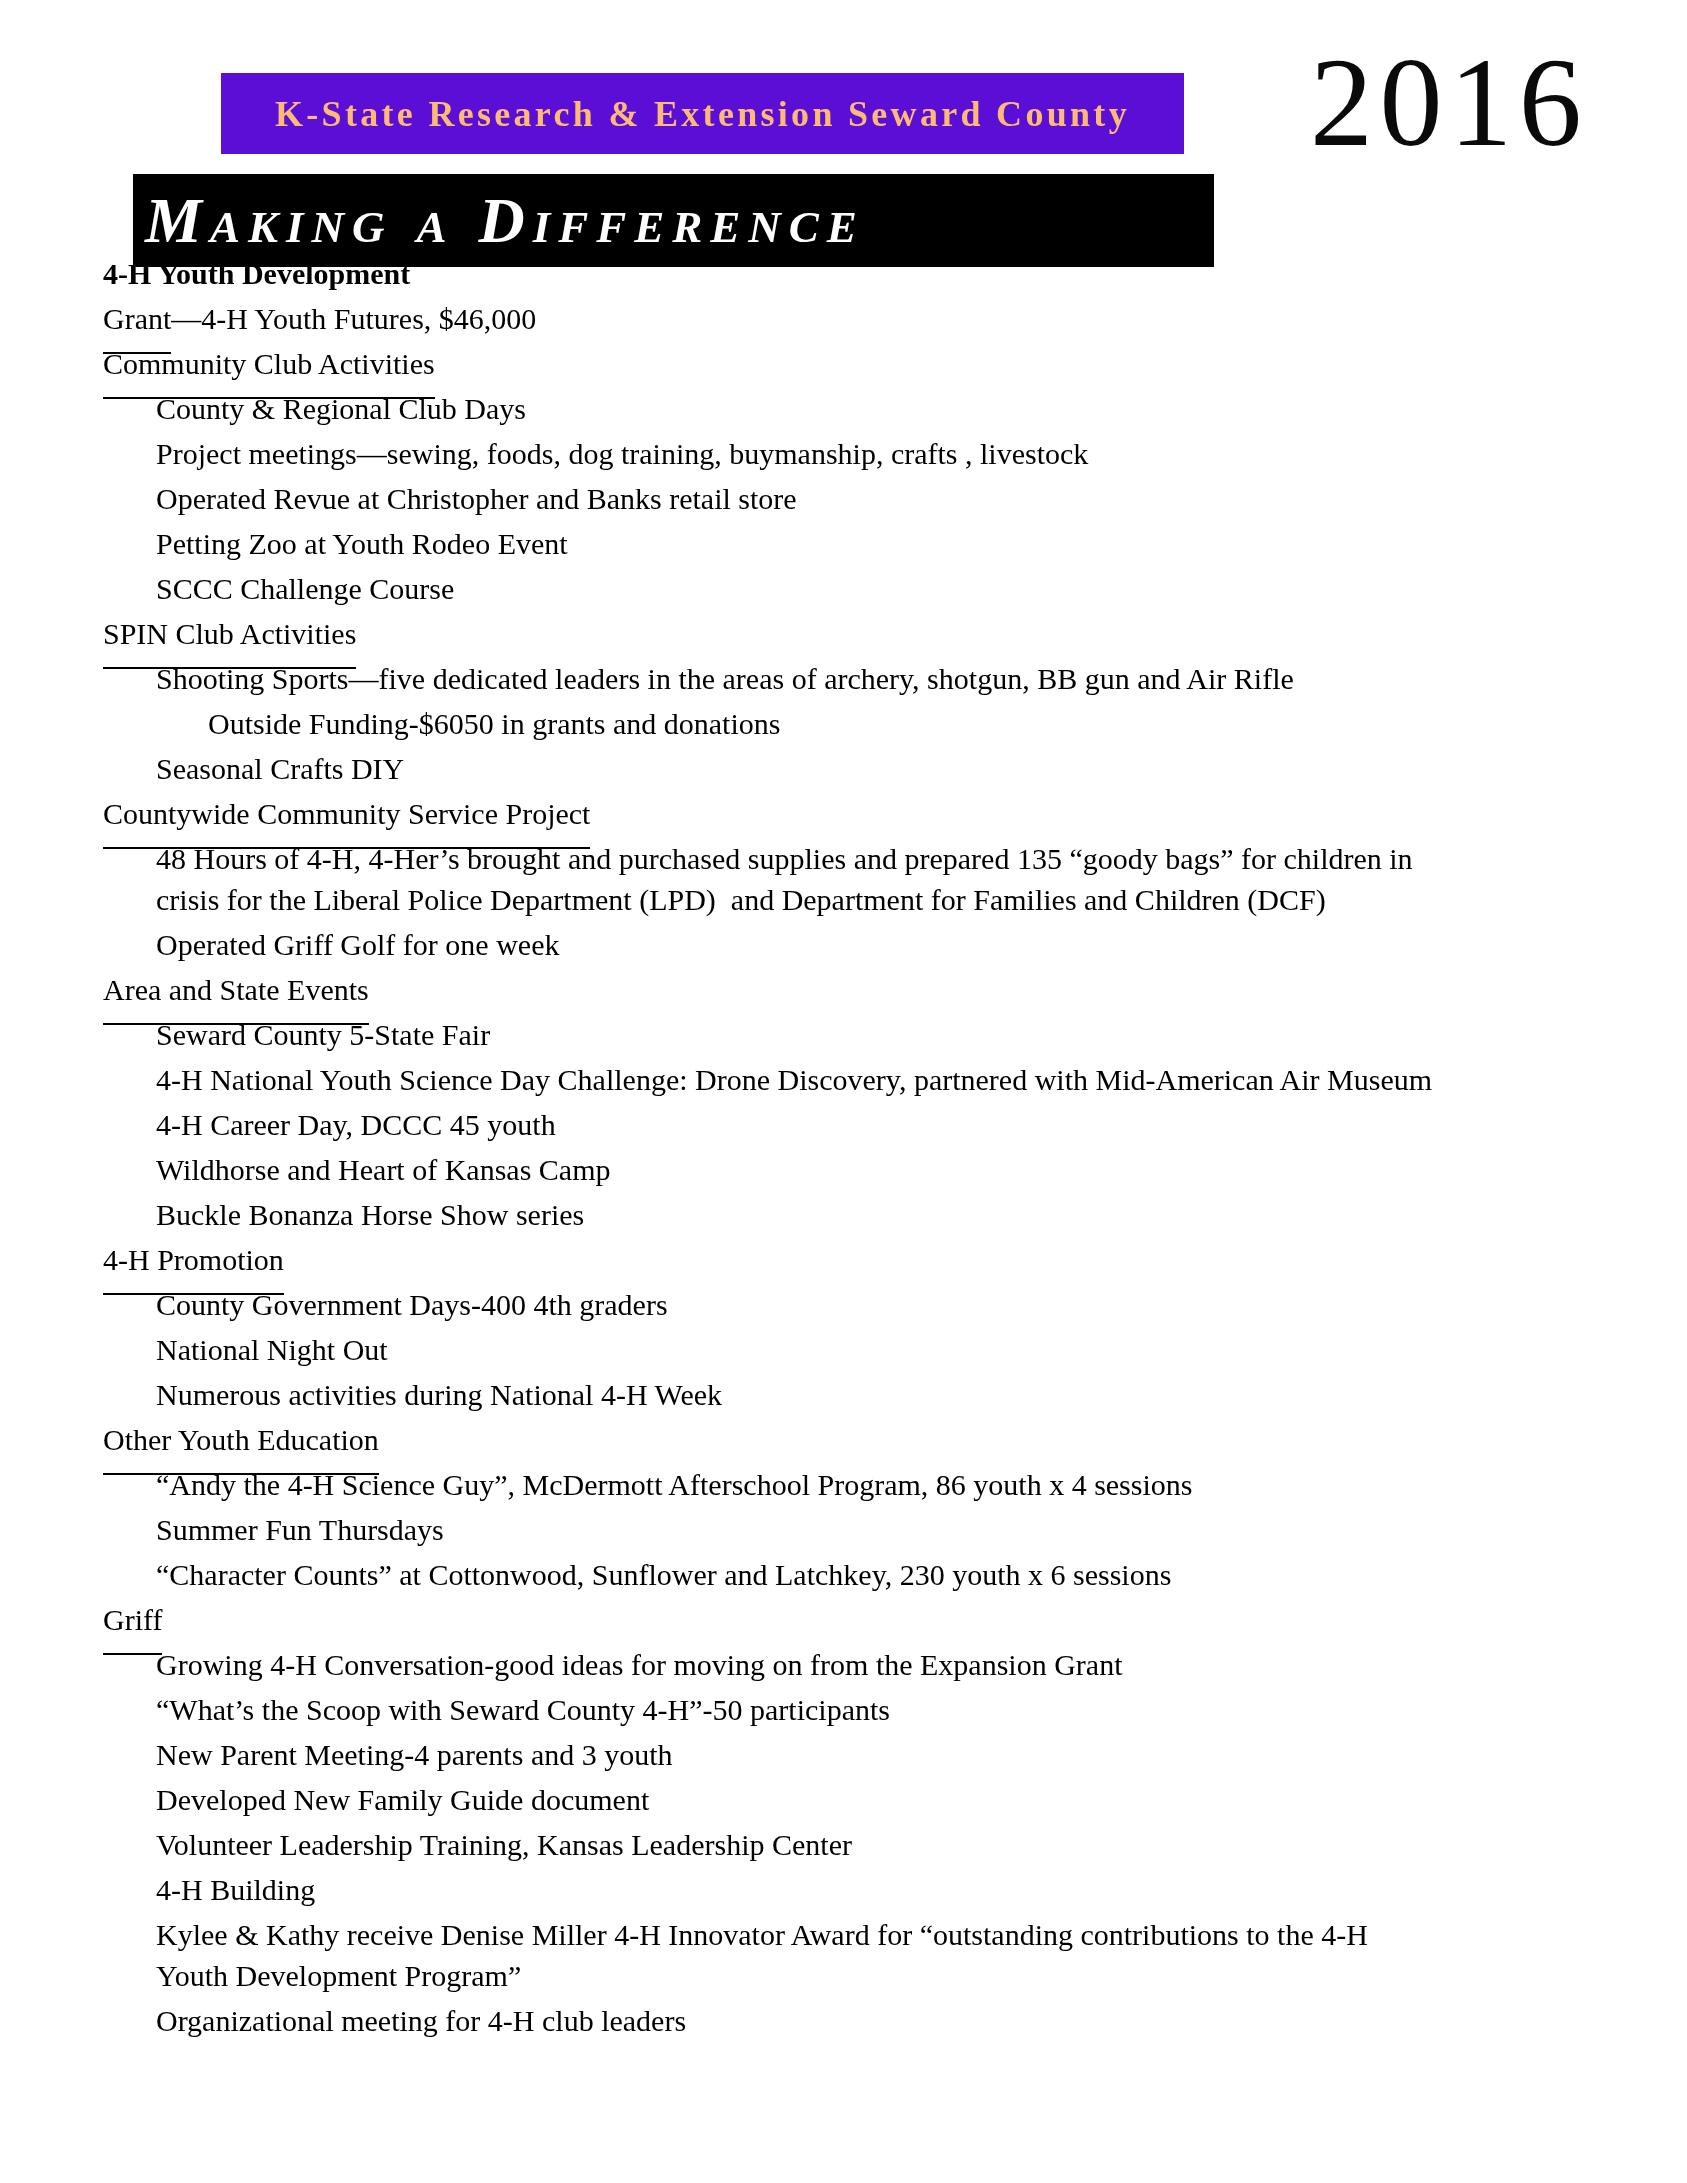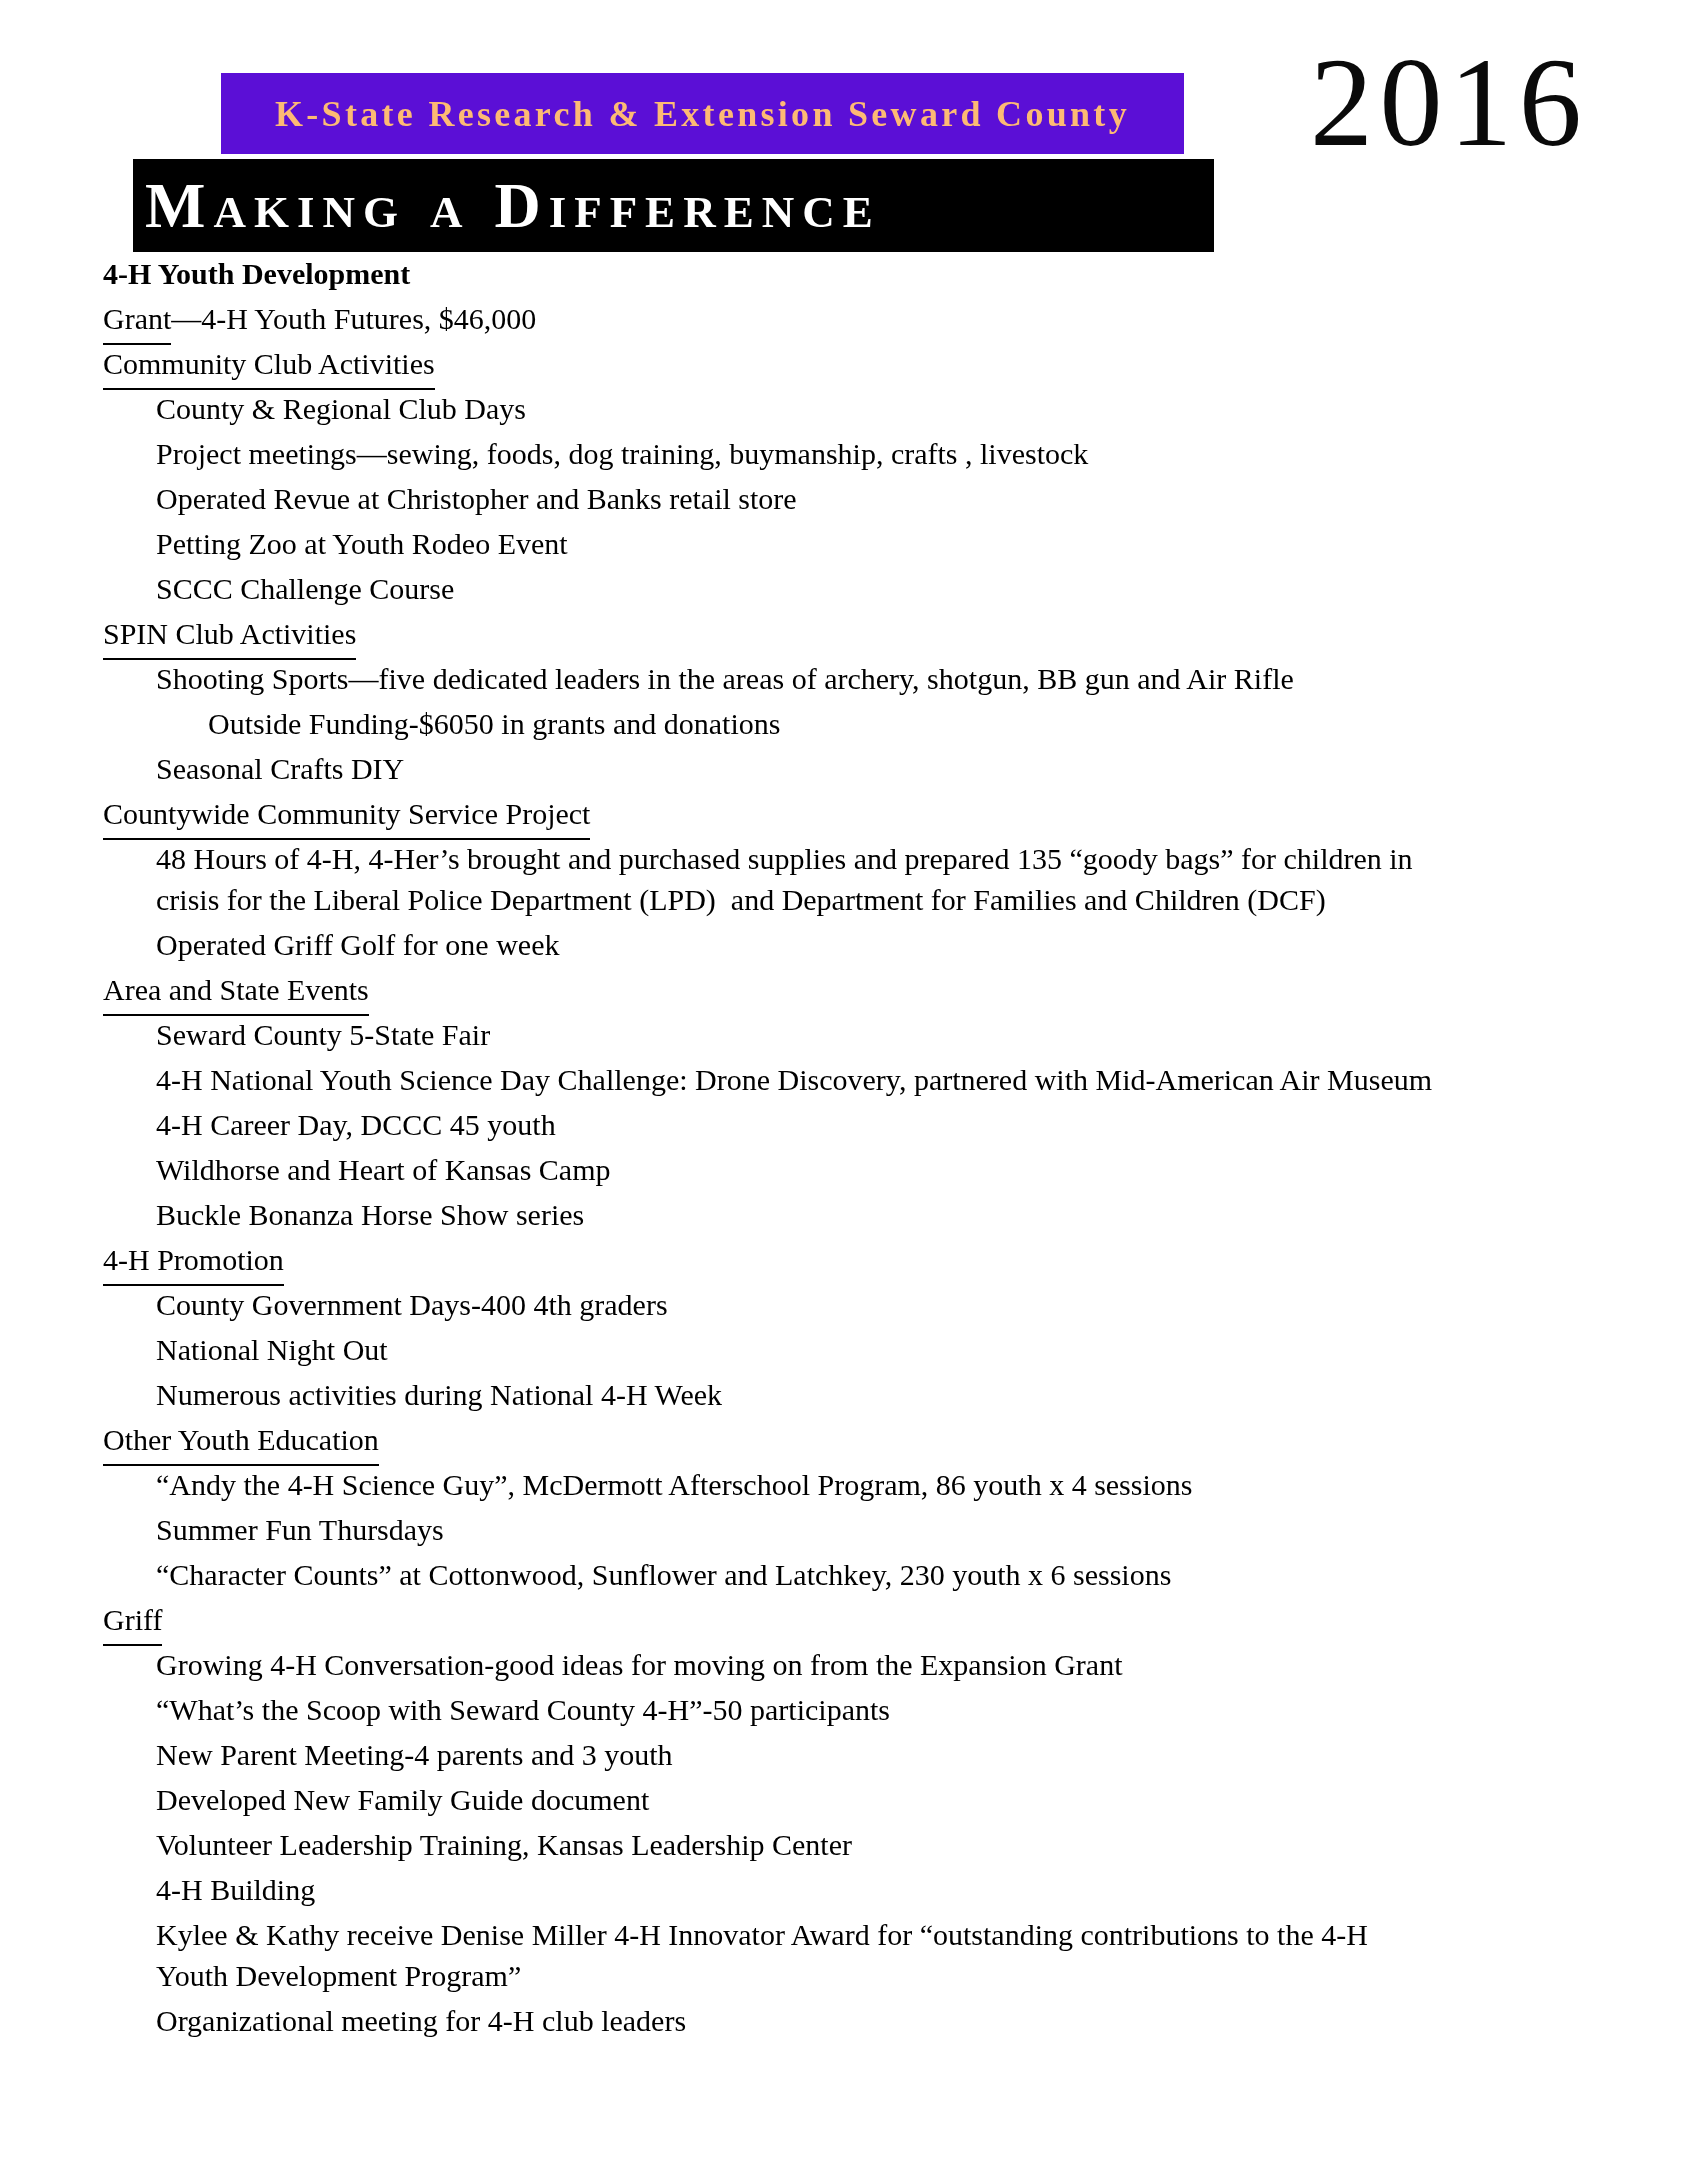--- a/index.html
+++ b/index.html
@@ -31,26 +31,27 @@
   .year {
     position: absolute;
     left: 1310px; top: 34px;
     font-size: 126px;
     line-height: 1.1;
     letter-spacing: 6.6px;
     color: #0a0a0a;
   }
   .title-bar {
     position: absolute;
-    left: 133px; top: 159px;
+    left: 133px; top: 174px;
     width: 1081px; height: 93px;
     background: #000000;
     display: flex; align-items: center;
     padding-left: 12px;
     box-sizing: border-box;
+    font-style: italic;
   }
   .title-bar span {
     color: #ffffff;
     font-variant: small-caps;
     font-weight: bold;
     font-size: 64px;
     letter-spacing: 8px;
     white-space: nowrap;
   }
 
@@ -63,21 +64,21 @@
   .item {
     font-size: 30px;
     line-height: 41px;
     margin-bottom: 4px;
     white-space: pre-wrap;
   }
   .item.bold { font-weight: bold; }
   .indent-0 { padding-left: 0; }
   .indent-1 { padding-left: 53px; }
   .indent-2 { padding-left: 105px; }
-  .u { border-bottom: 2.6px solid #000000; padding-bottom: 8px; font-family: Liberation Serif, serif; }
+  .u { border-bottom: 2.6px solid #000000; padding-bottom: 17px; font-family: Liberation Serif, serif; }
 </style>
 </head>
 <body>
 
 <div class="page">
   <div class="banner">
     <span>K-State Research &amp; Extension Seward County</span>
   </div>
   <div class="year">2016</div>
   <div class="title-bar">

